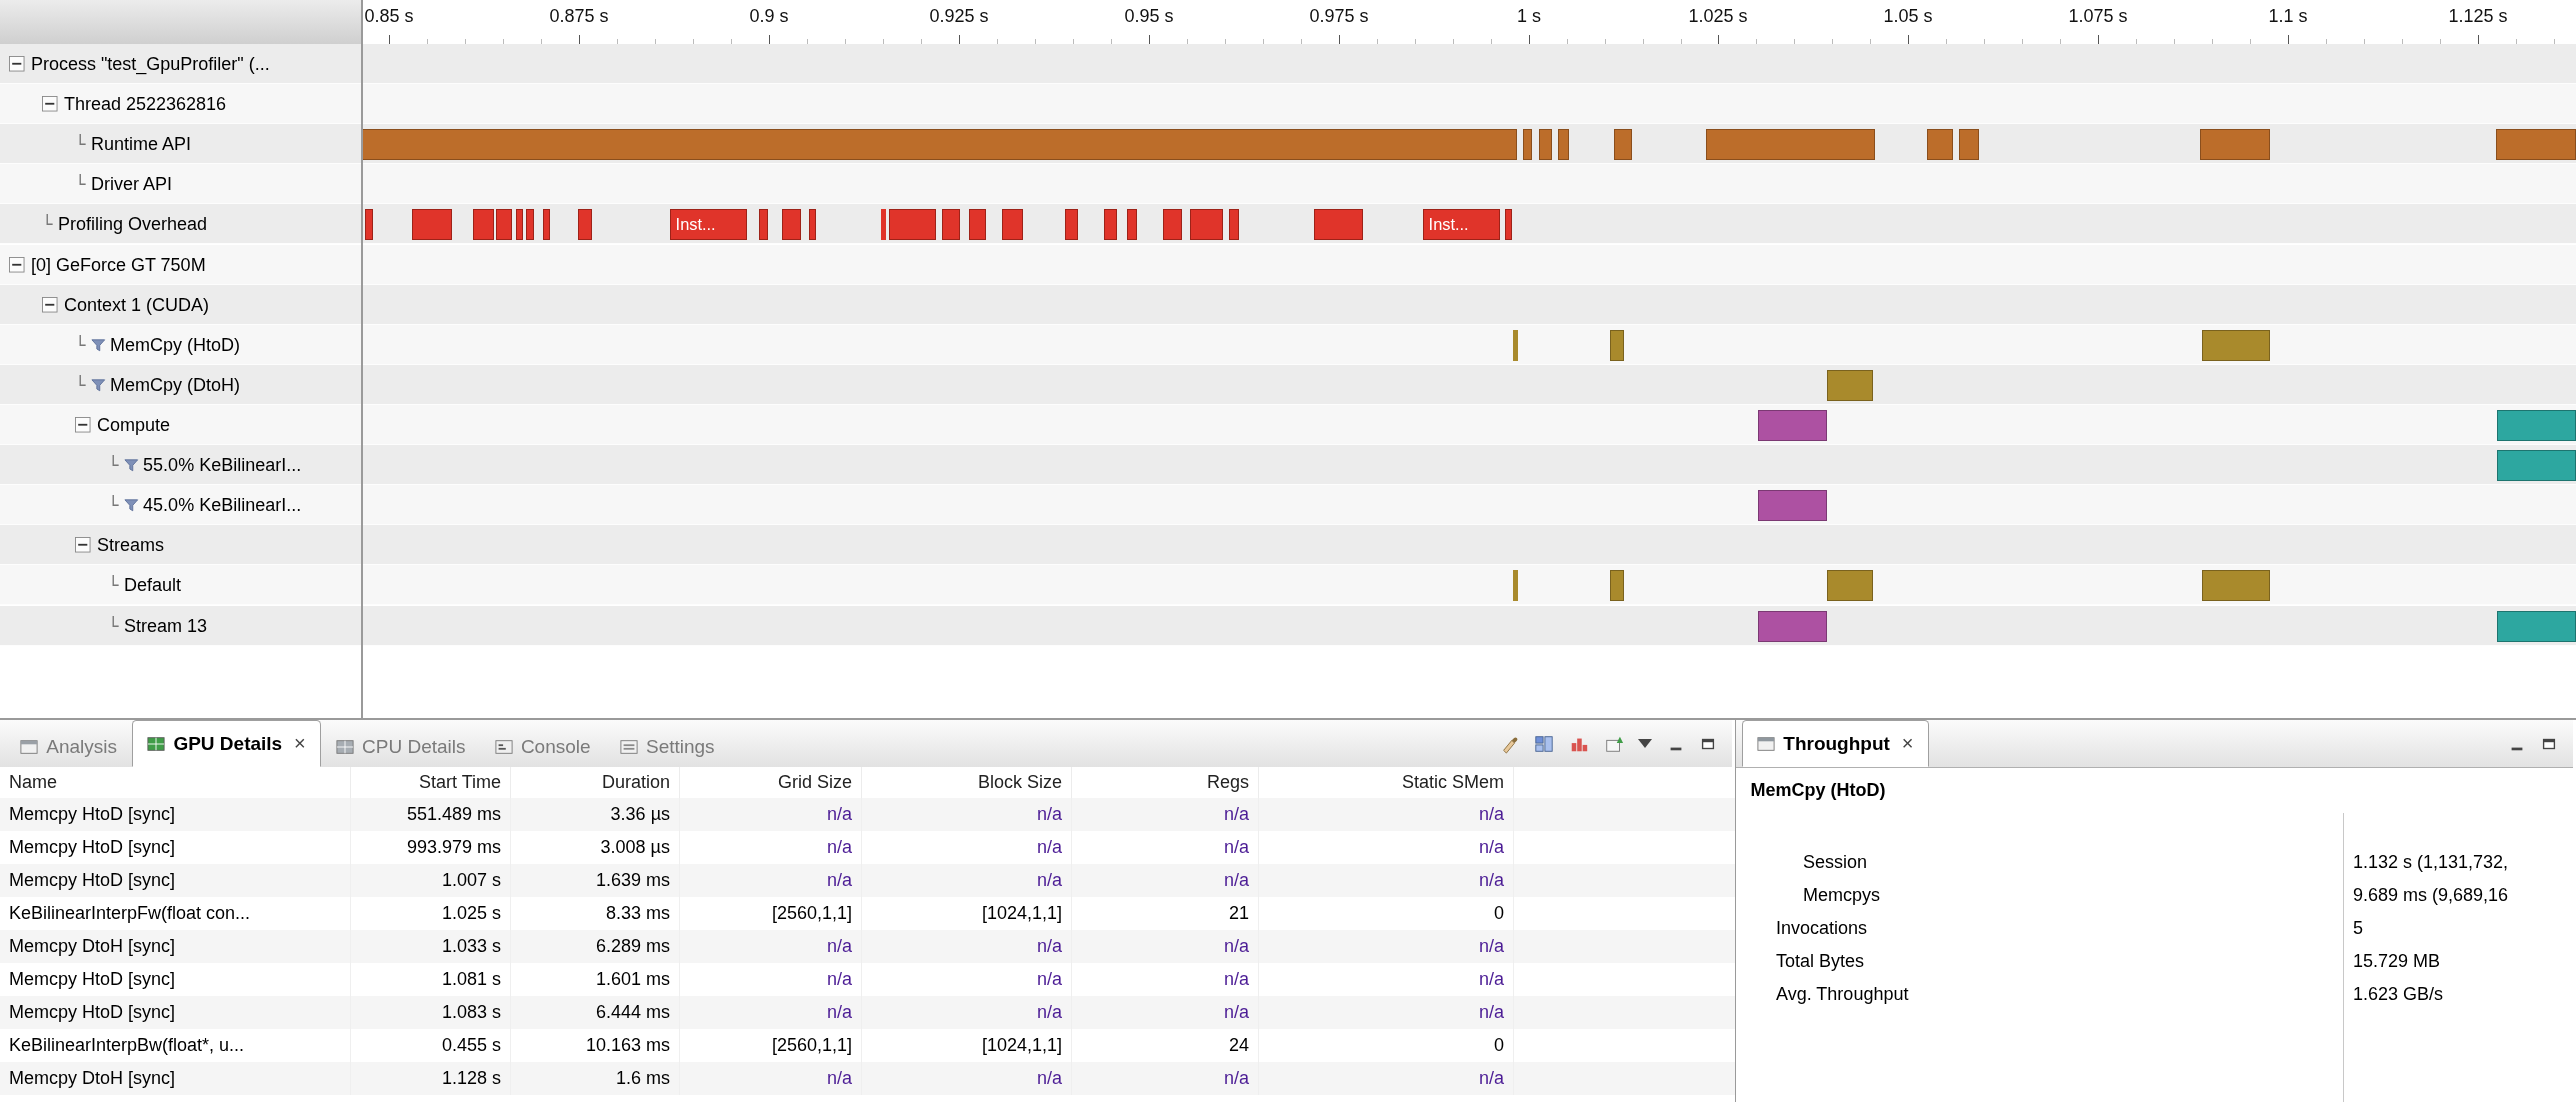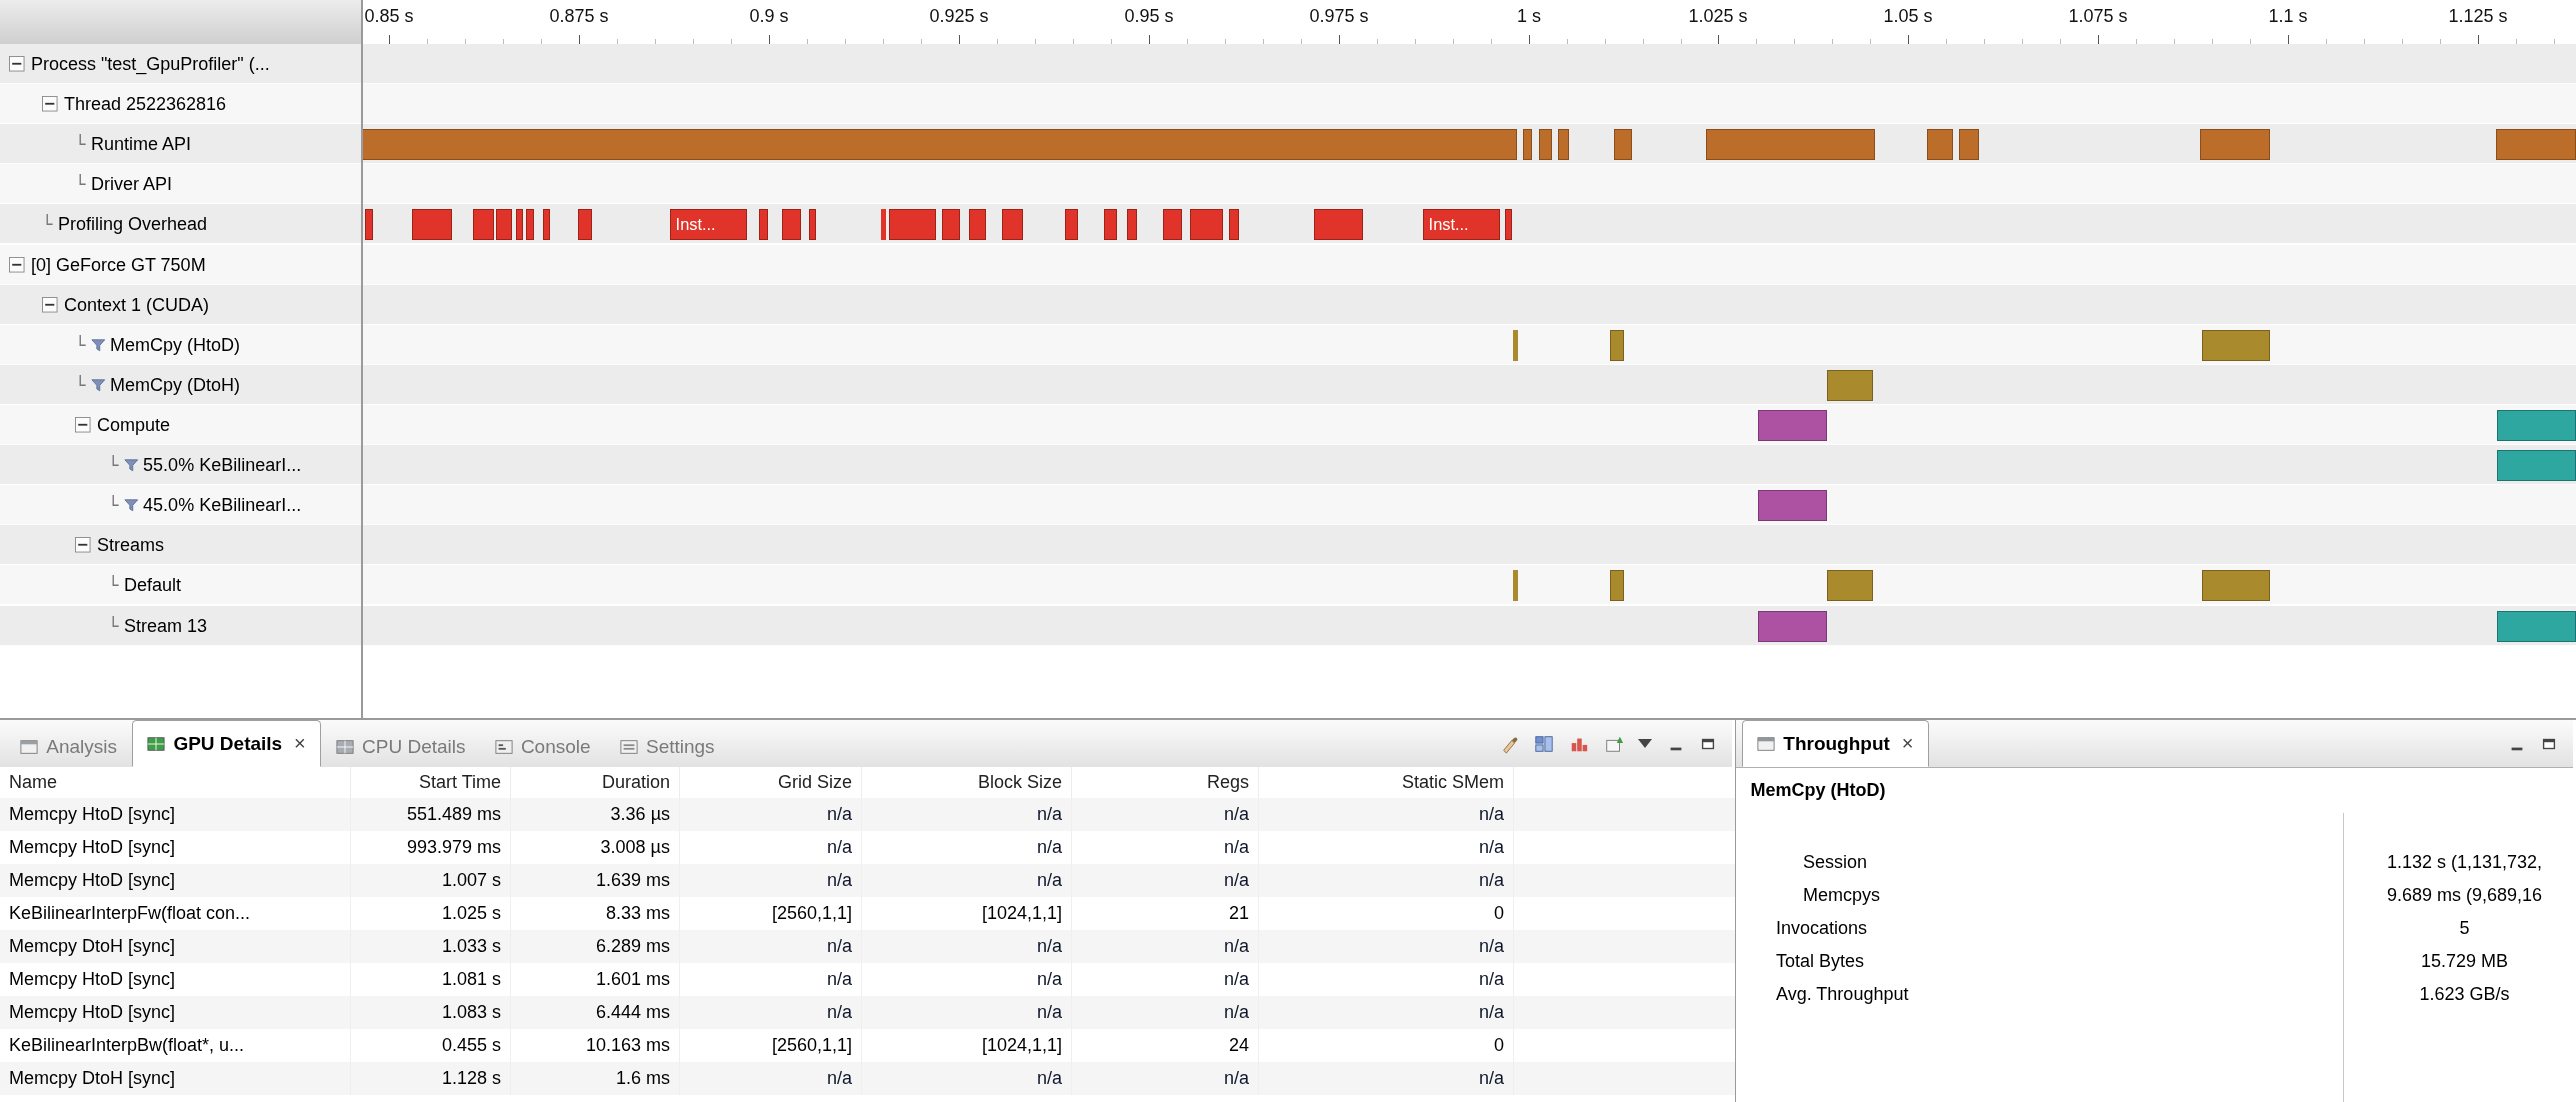--- a/index.html
+++ b/index.html
@@ -41,29 +41,29 @@
   
   #gpu-header{position:absolute;left:0;top:47px;right:0;height:31px;display:flex;background:#fff;border-bottom:0.9px solid #d9d9d9;color:#222;}
   .hcell{box-sizing:border-box;padding:0 9px;line-height:31px;overflow:hidden;white-space:nowrap;border-right:0.9px solid #ececec;flex:none;}
   .hcell.num{text-align:right;}
   .hcell.fill,.dcell.fill{flex:1;border-right:none;}
   #gpu-body{position:absolute;left:0;top:78px;right:0;bottom:0;overflow:hidden;}
   .drow{display:flex;height:33px;line-height:33px;}
   .drow.alt{background:#f5f5f5;}
   .dcell{box-sizing:border-box;padding:0 9px;overflow:hidden;white-space:nowrap;text-overflow:ellipsis;border-right:0.9px solid #efefef;flex:none;}
   .dcell.num{text-align:right;}
-  .dcell.na{color:#0f172a;}
+  .dcell.na{color:#4c1d95;}
   
   #props-title{position:absolute;left:14.6px;top:60px;font-weight:bold;}
   #props-vline{position:absolute;left:607px;top:93px;bottom:0;width:0.9px;background:#c8c8c8;}
   #props-rows{position:absolute;left:0;top:93px;right:0;bottom:0;overflow:hidden;}
   .prow{height:33px;line-height:33px;display:flex;}
   .plabel{width:606px;box-sizing:border-box;overflow:hidden;white-space:nowrap;flex:none;}
   .parrow{font-size:13.7px;margin-right:7.3px;color:#222;cursor:default;}
-  .pvalue{flex:1;padding-left:11px;overflow:hidden;white-space:nowrap;text-align:center;}
+  .pvalue{flex:1;padding-left:11px;overflow:hidden;white-space:nowrap;}
 </style>
 </head>
 <body>
 
 <div id="app">
   <div class="abs" id="ruler-corner"></div>
   <div class="abs" id="ruler">
       <div class="tick-mark-minor" style="left: 28px;"></div>
       <div class="tick-mark-minor" style="left: 66px;"></div>
       <div class="tick-mark-minor" style="left: 104px;"></div>

